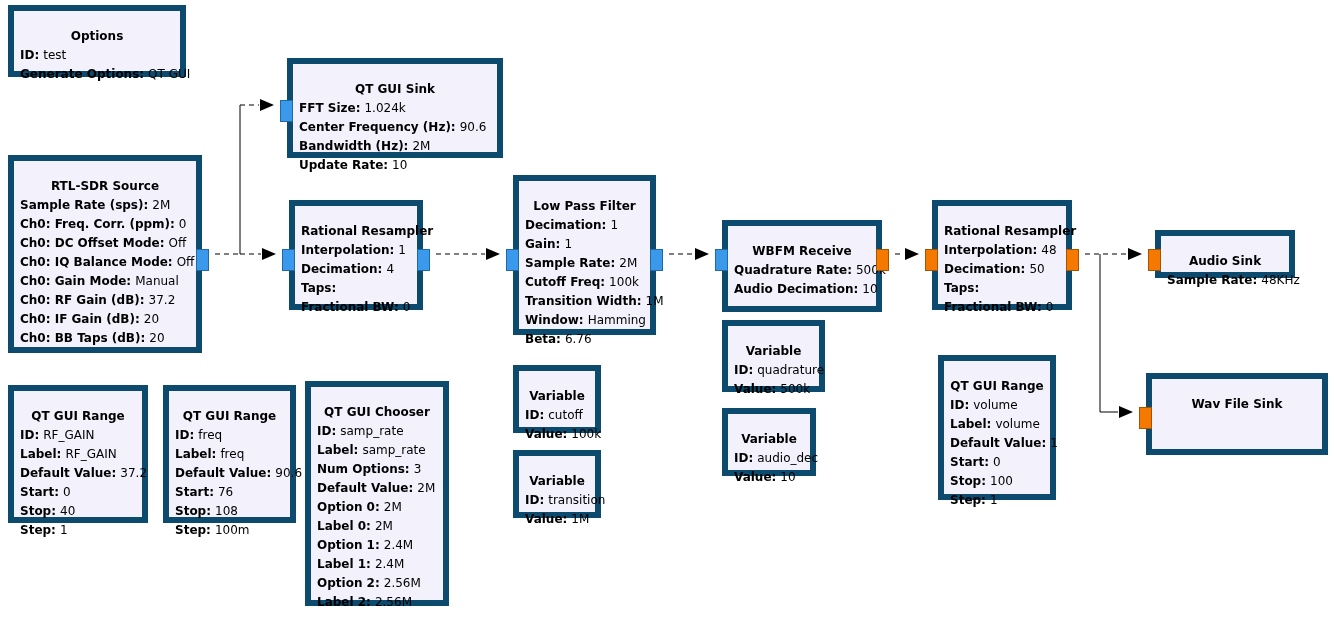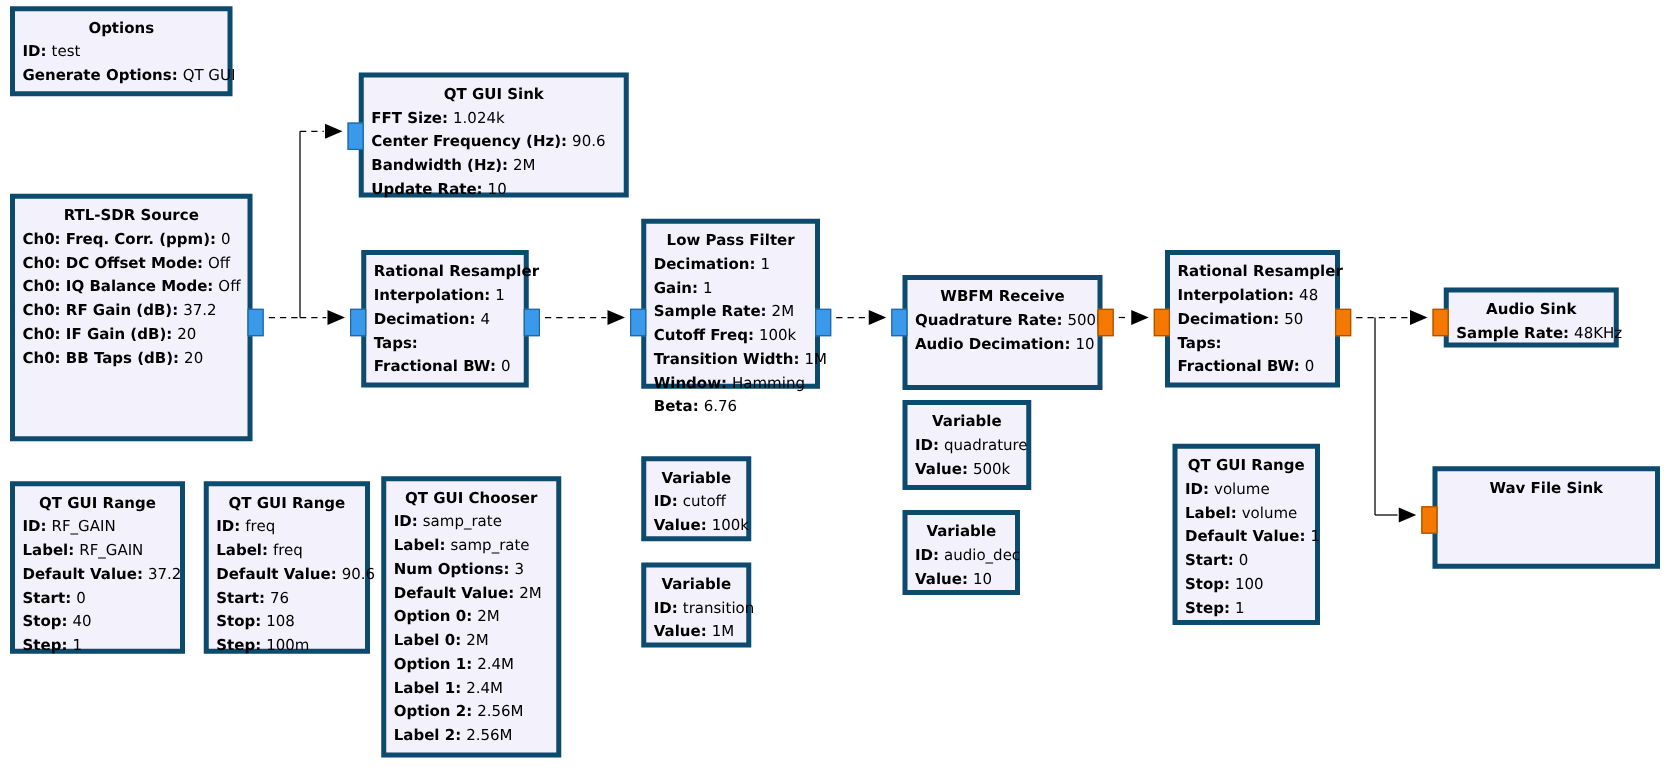--- a/index.html
+++ b/index.html
@@ -1,22 +1,22 @@
 <!DOCTYPE html>
 <html><head>
 <meta charset="utf-8">
 <style>
   html,body { margin:0; padding:0; background:#ffffff; }
   #canvas {
     position:relative; width:1336px; height:620px; background:#ffffff;
     font-family:"DejaVu Sans","Liberation Sans",sans-serif; overflow:hidden;
   }
   .block {
-    position:absolute; background:#f3f1fc; border:4px solid #0c4a6e;
-    box-sizing:border-box; padding:3px 6px 0 6px; font-size:12px; color:#000;
+    position:absolute; background:#f3f1fc; border:6px solid #0c4a6e;
+    box-sizing:border-box; padding:15px 6px 0 6px; font-size:12px; color:#000;
   }
   .block .title { font-weight:bold; text-align:center; line-height:20px; white-space:nowrap; }
   .param { line-height:19px; white-space:nowrap; }
   .param .label { font-weight:bold; }
   .param .value { margin-left:4px; }
   .port { position:absolute; width:13px; height:22px; box-sizing:border-box; }
   .port.complex { background:#3a99ea; border:1px solid #1f6aa5; }
   .port.float   { background:#f57900; border:1px solid #a85300; }
   svg.wires { position:absolute; left:0; top:0; pointer-events:none; }
   svg.wires g { pointer-events:auto; }
@@ -64,23 +64,25 @@
     <div class="title">Options</div>
     <div>
         <div class="param"><span class="label">ID:</span><span class="value">test</span></div>
         <div class="param"><span class="label">Generate Options:</span><span class="value">QT GUI</span></div>
       </div>
   </div>
 
   <div class="block" style="left:8px;top:155px;width:194px;height:198px;">
     <div class="title">RTL-SDR Source</div>
     <div>
+        <div class="param"><span class="label">Sample Rate (sps):</span><span class="value">2M</span></div>
         <div class="param"><span class="label">Ch0: Freq. Corr. (ppm):</span><span class="value">0</span></div>
         <div class="param"><span class="label">Ch0: DC Offset Mode:</span><span class="value">Off</span></div>
         <div class="param"><span class="label">Ch0: IQ Balance Mode:</span><span class="value">Off</span></div>
+        <div class="param"><span class="label">Ch0: Gain Mode:</span><span class="value">Manual</span></div>
         <div class="param"><span class="label">Ch0: RF Gain (dB):</span><span class="value">37.2</span></div>
         <div class="param"><span class="label">Ch0: IF Gain (dB):</span><span class="value">20</span></div>
         <div class="param"><span class="label">Ch0: BB Taps (dB):</span><span class="value">20</span></div>
       </div>
     <div class="port complex" style="right:-13px;top:88px;"></div>
   </div>
 
   <div class="block" style="left:287px;top:58px;width:216px;height:100px;">
     <div class="title">QT GUI Sink</div>
     <div>
@@ -97,21 +99,21 @@
     <div>
         <div class="param"><span class="label">Interpolation:</span><span class="value">1</span></div>
         <div class="param"><span class="label">Decimation:</span><span class="value">4</span></div>
         <div class="param"><span class="label">Taps:</span><span class="value"></span></div>
         <div class="param"><span class="label">Fractional BW:</span><span class="value">0</span></div>
       </div>
     <div class="port complex" style="left:-13px;top:43px;"></div>
     <div class="port complex" style="right:-13px;top:43px;"></div>
   </div>
 
-  <div class="block" style="left:513px;top:175px;width:143px;height:136px;">
+  <div class="block" style="left:513px;top:175px;width:143px;height:160px;">
     <div class="title">Low Pass Filter</div>
     <div>
         <div class="param"><span class="label">Decimation:</span><span class="value">1</span></div>
         <div class="param"><span class="label">Gain:</span><span class="value">1</span></div>
         <div class="param"><span class="label">Sample Rate:</span><span class="value">2M</span></div>
         <div class="param"><span class="label">Cutoff Freq:</span><span class="value">100k</span></div>
         <div class="param"><span class="label">Transition Width:</span><span class="value">1M</span></div>
         <div class="param"><span class="label">Window:</span><span class="value">Hamming</span></div>
         <div class="param"><span class="label">Beta:</span><span class="value">6.76</span></div>
       </div>

